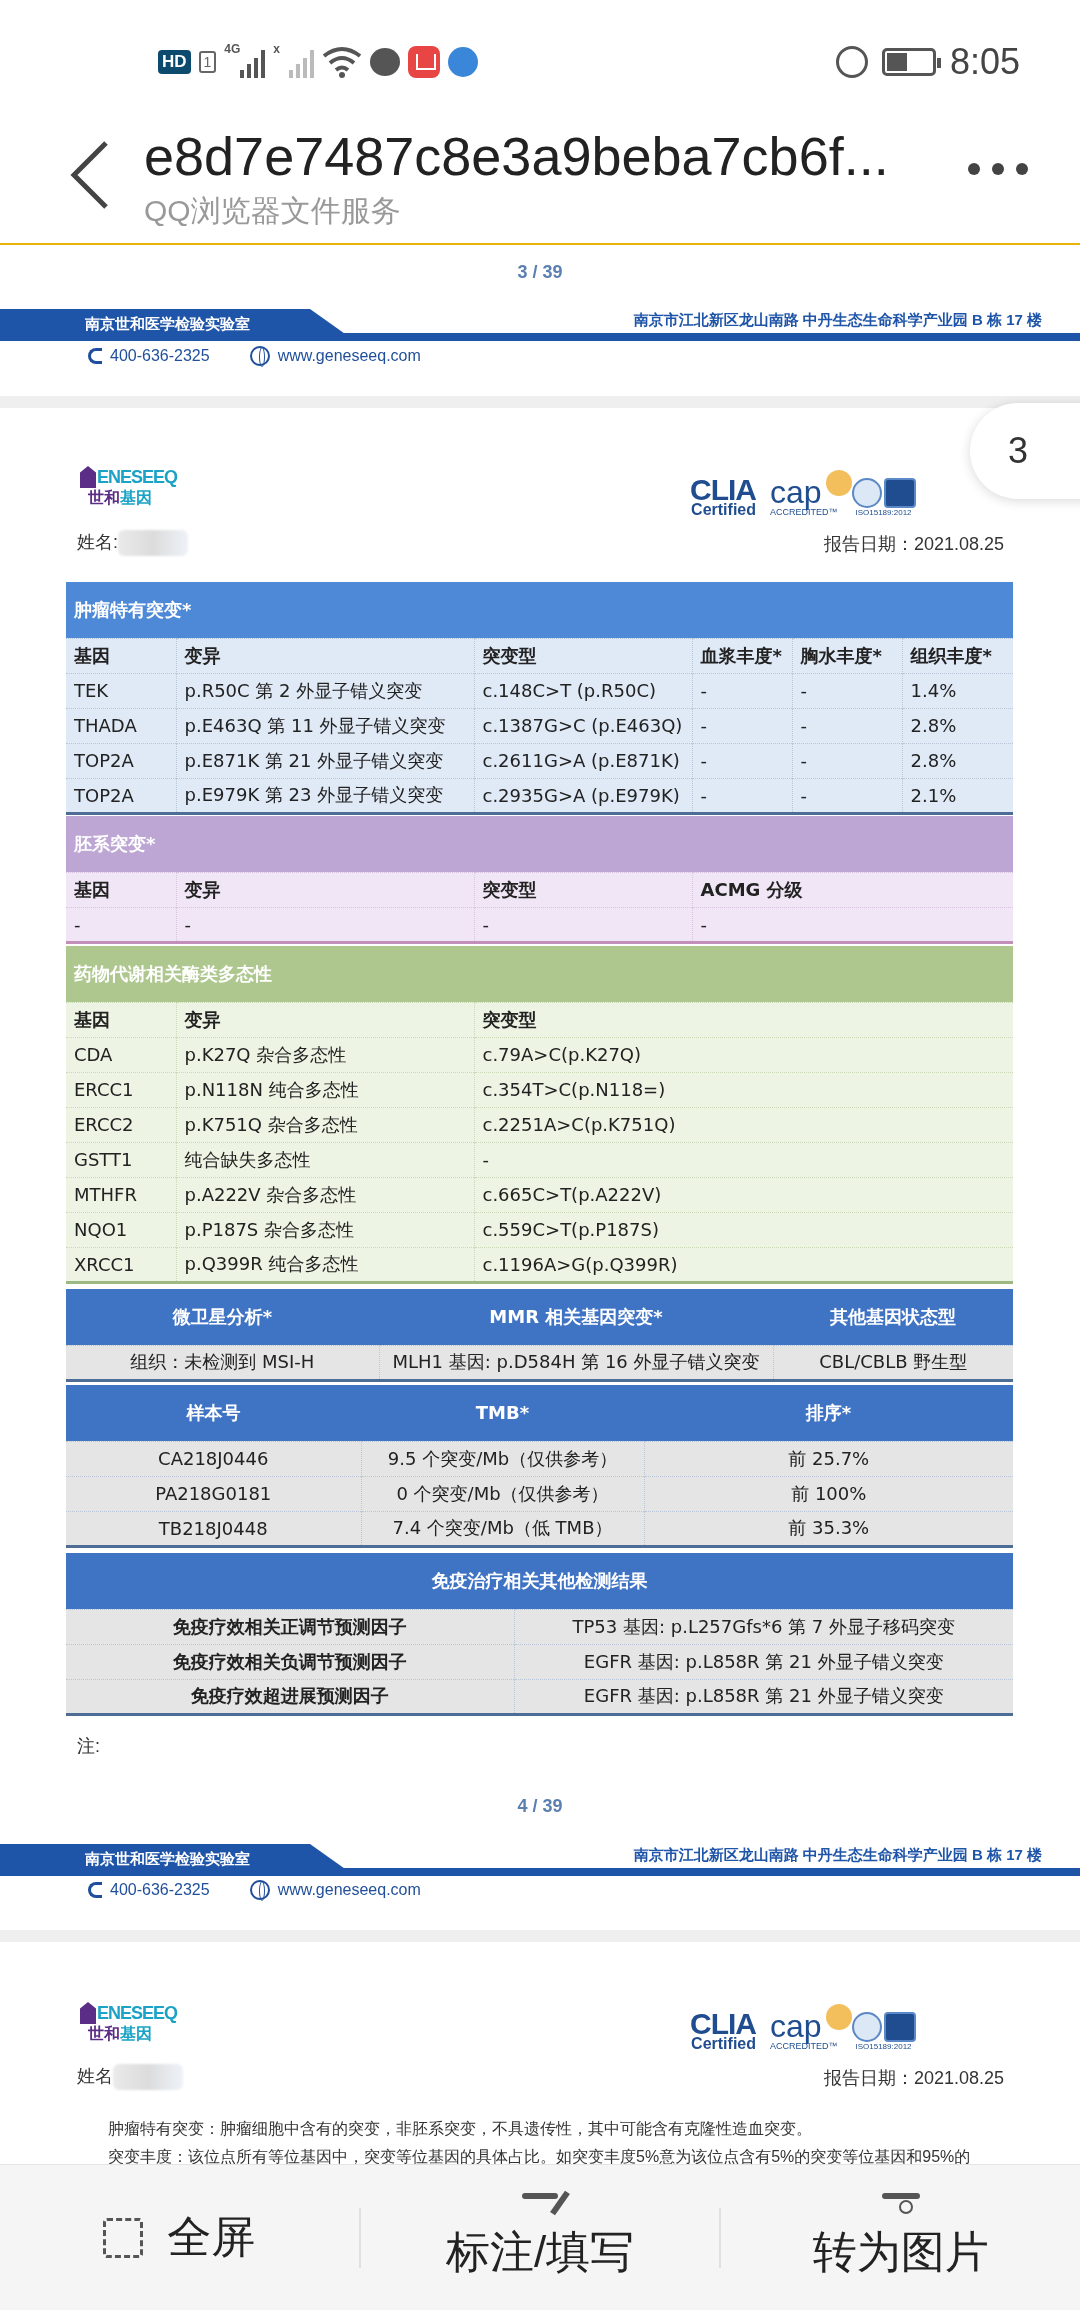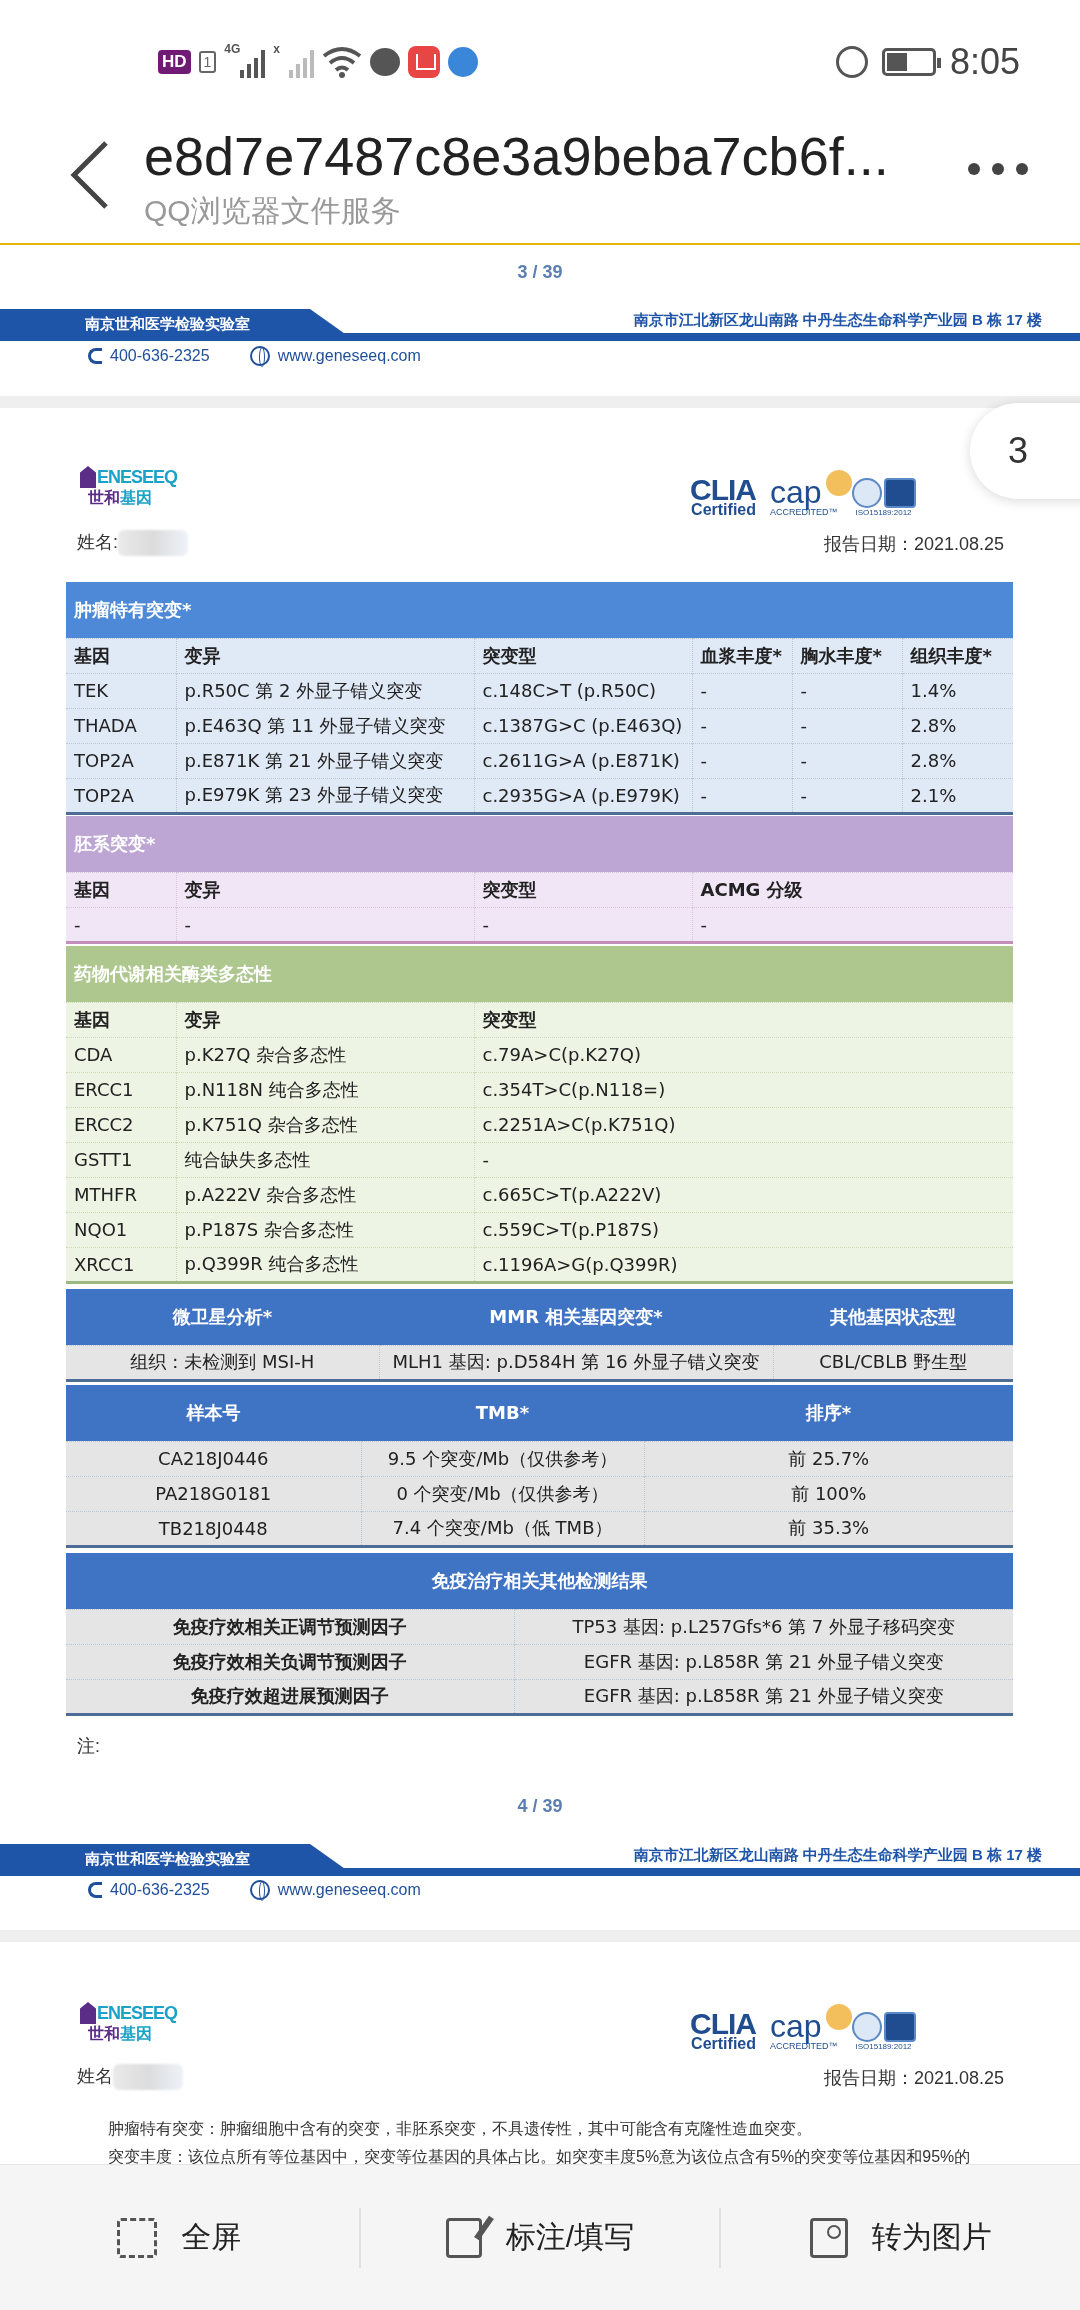--- a/index.html
+++ b/index.html
@@ -2,21 +2,21 @@
 <html><head>
 <meta charset="utf-8">
 <style>
   * { box-sizing: border-box; margin: 0; padding: 0; }
   html, body { width: 1080px; height: 2310px; overflow: hidden; background: #ffffff; font-family: "Liberation Sans", "DejaVu Sans", sans-serif; color: #222; }
   .screen { position: relative; width: 1080px; height: 2310px; background: #fff; }
 
   
   .statusbar { position: absolute; top: 0; left: 0; width: 1080px; height: 125px; }
   .sb-left { position: absolute; left: 158px; top: 42px; display: flex; align-items: center; gap: 8px; height: 40px; }
-  .sb-hd { background: #701a75; color: #fff; font-size: 17px; font-weight: bold; padding: 2px 4px; border-radius: 4px; }
+  .sb-hd { background: #0c4a6e; color: #fff; font-size: 17px; font-weight: bold; padding: 2px 4px; border-radius: 4px; }
   .sb-sim { font-size: 14px; color: #666; border: 2px solid #666; border-radius: 3px; padding: 0 3px; height: 22px; line-height: 18px; }
   .sb-sig { display: flex; align-items: flex-end; gap: 3px; height: 32px; position: relative; padding-left: 16px; }
   .sb-sig .lbl { position: absolute; left: 0; top: -4px; font-size: 12px; color: #555; font-weight: bold; }
   .sb-sig i { display: block; width: 4px; background: #555; }
   .sb-sig.dim i { background: #bbb; }
   .sb-wifi { width: 40px; height: 32px; }
   .sb-chat { width: 30px; height: 28px; border-radius: 50%; background: #555; }
   .sb-book { width: 32px; height: 32px; border-radius: 8px; background: #e84545; position: relative; }
   .sb-book::after { content: ""; position: absolute; left: 8px; top: 8px; width: 16px; height: 14px; border: 2px solid #fff; border-top: none; }
   .sb-globe { width: 30px; height: 30px; border-radius: 50%; background: #3a86d9; }
@@ -96,22 +96,22 @@
   .t-dblue .sec-h td { background: #3f73c4; text-align: center; }
   .t-dblue tr.row td { background: #e5e5e5; text-align: center; }
 
   .note { position: absolute; left: 77px; font-size: 18px; color: #333; }
   .para { position: absolute; left: 108px; font-size: 16px; color: #333; white-space: nowrap; }
 
   .float-page { position: absolute; right: -20px; top: 403px; width: 130px; height: 96px; background: #fff; border-radius: 48px 0 0 48px; box-shadow: 0 2px 12px rgba(0,0,0,0.15); font-size: 36px; color: #333; padding-left: 38px; line-height: 96px; }
 
   
   .bottombar { position: absolute; left: 0; top: 2164px; width: 1080px; height: 146px; background: #f5f5f5; border-top: 1px solid #e4e4e4; display: flex; align-items: center; }
-  .bb-btn { flex: 1; display: flex; align-items: center; justify-content: center; gap: 24px; font-size: 30px; color: #222; height: 60px; }
-  .bb-btn + .bb-btn { border-left: 2px solid #e0e0e0; }
+  .bb-btn { flex: 1; display: flex; align-items: center; justify-content: center; gap: 24px; font-size: 44px; color: #222; height: 60px; }
+  .bb-btn + .bb-btn { border-left: 2px solid #e0e0e0; flex-direction: column; }
   .ico-full { width: 40px; height: 40px; border: 3px dashed #555; border-radius: 4px; }
   .ico-edit { width: 36px; height: 40px; border: 3px solid #555; border-radius: 4px; position: relative; }
   .ico-edit::after { content: ""; position: absolute; right: -8px; top: -6px; width: 6px; height: 26px; background: #555; transform: rotate(35deg); }
   .ico-img { width: 38px; height: 40px; border: 3px solid #555; border-radius: 4px; position: relative; }
   .ico-img::after { content: ""; position: absolute; right: 4px; top: 4px; width: 10px; height: 10px; border: 2px solid #555; border-radius: 50%; }
 </style>
 </head>
 <body>
 
 <div class="screen">

